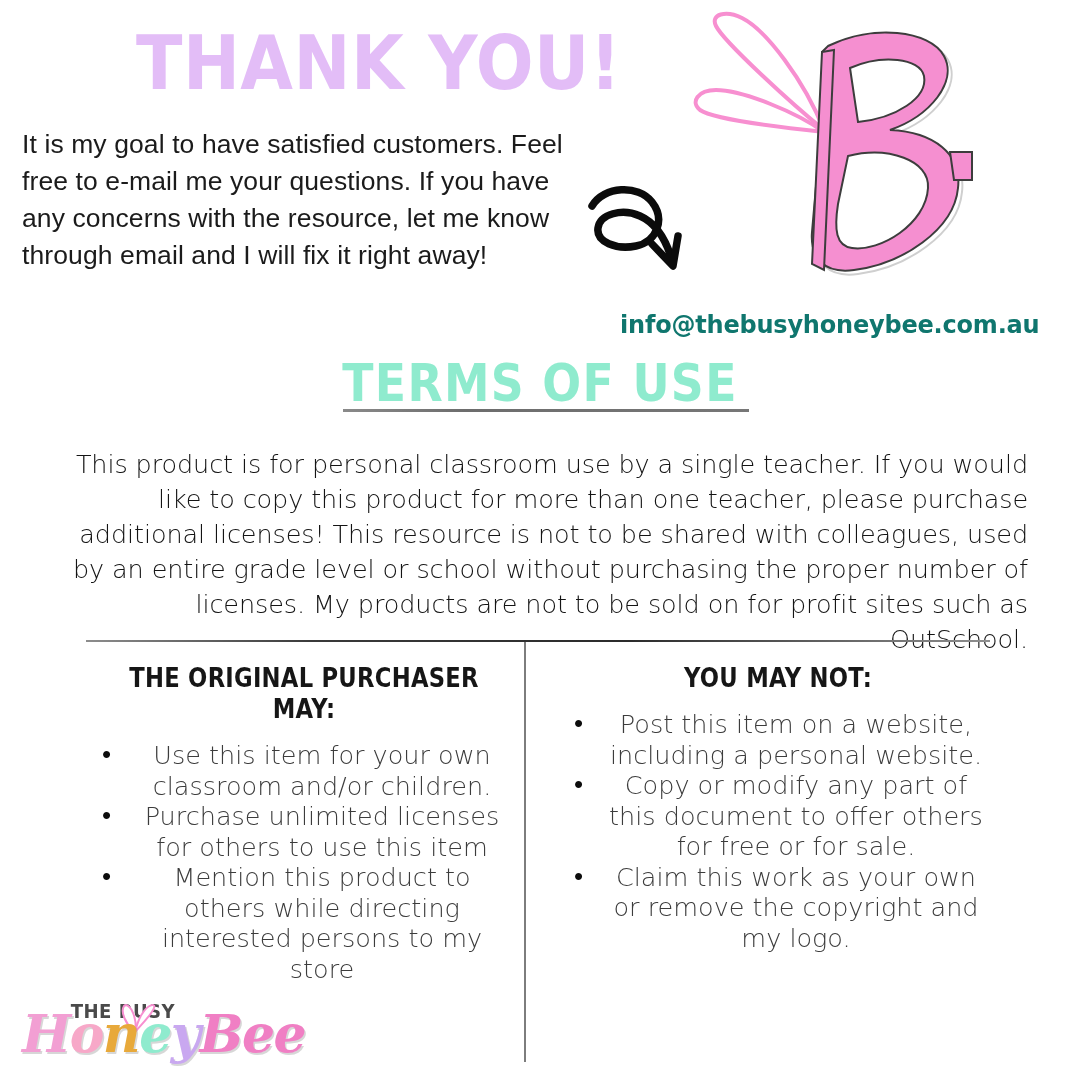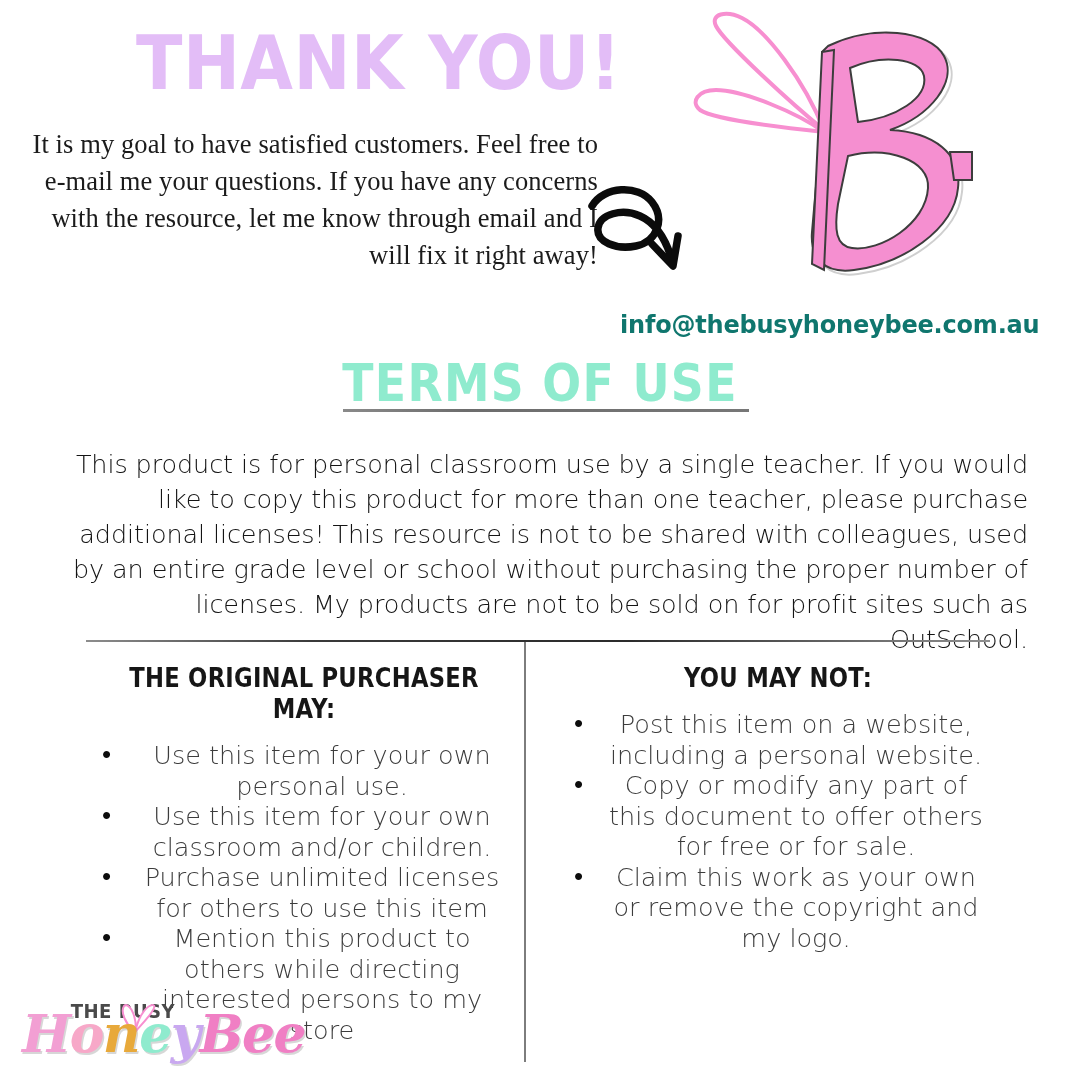--- a/index.html
+++ b/index.html
@@ -31,22 +31,22 @@
     transform-origin: left top;
     white-space: nowrap;
   }
 
   
   #intro-paragraph {
     position: absolute;
     left: 22px;
     top: 126px;
     width: 576px;
-    text-align: right;
-    font-family: Liberation Serif, serif;
+    text-align: left;
+    font-family: Liberation Sans, sans-serif;
     font-weight: 300;
     font-size: 26.5px;
     line-height: 37px;
     letter-spacing: 0.1px;
     color: #1b1b1b;
   }
 
   
   #arrow-doodle {
     position: absolute;
@@ -286,21 +286,20 @@
 <div id="terms-underline"></div>
 
 <div id="terms-paragraph">This product is for personal classroom use by a single teacher. If you would like to copy this product for more than one teacher, please purchase additional licenses! This resource is not to be shared with colleagues, used by an entire grade level or school without purchasing the proper number of licenses. My products are not to be sold on for profit sites such as OutSchool.</div>
 
 <div id="horizontal-divider"></div>
 <div id="vertical-divider"></div>
 
 <div class="terms-column" id="column-may">
   <div class="column-heading">THE ORIGINAL PURCHASER MAY:</div>
   <ul class="bullet-list">
-    <li>Use this item for your own personal use.</li>
     <li>Use this item for your own classroom and/or children.</li>
     <li>Purchase unlimited licenses for others to use this item</li>
     <li>Mention this product to others while directing interested persons to my store</li>
   </ul>
 </div>
 
 <div class="terms-column" id="column-maynot">
   <div class="column-heading">YOU MAY NOT:</div>
   <ul class="bullet-list">
     <li>Post this item on a website, including a personal website.</li>

